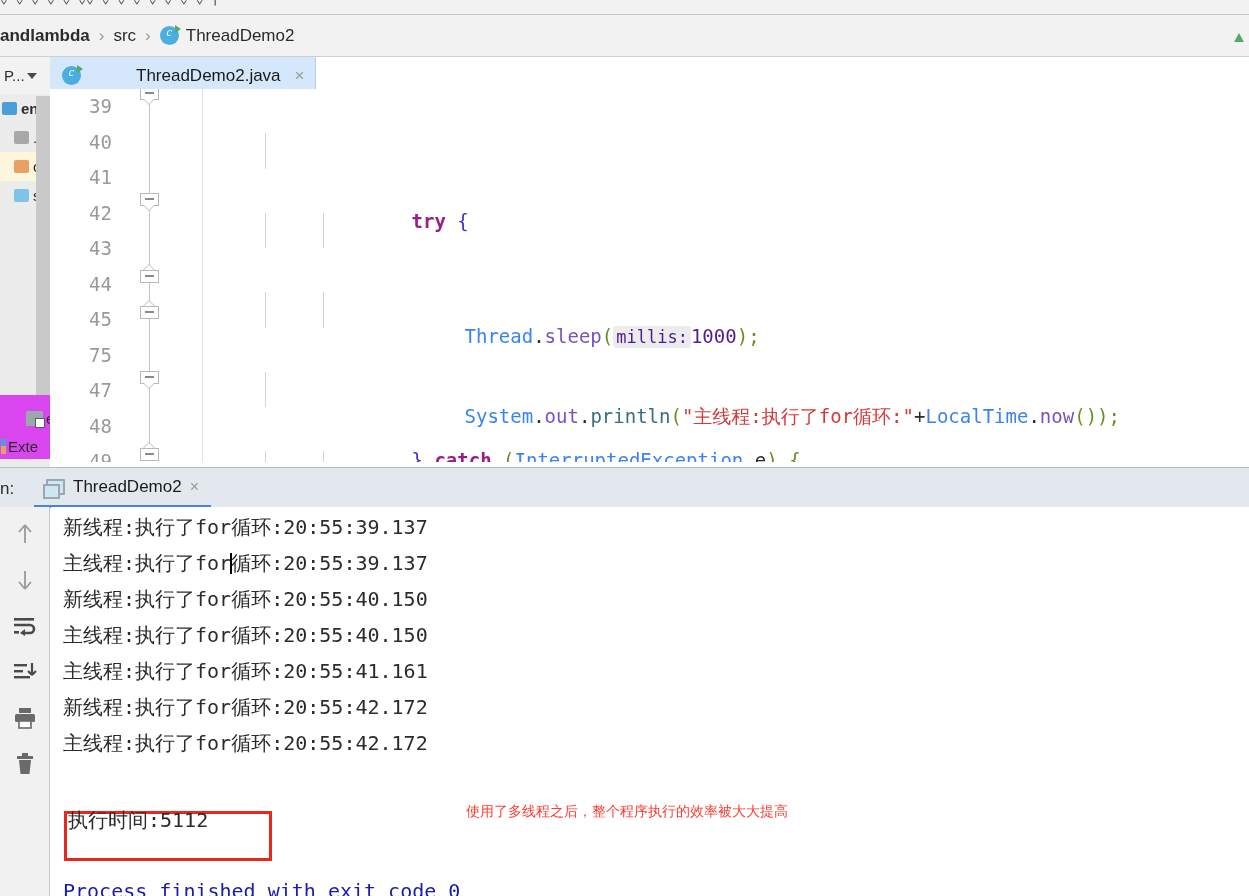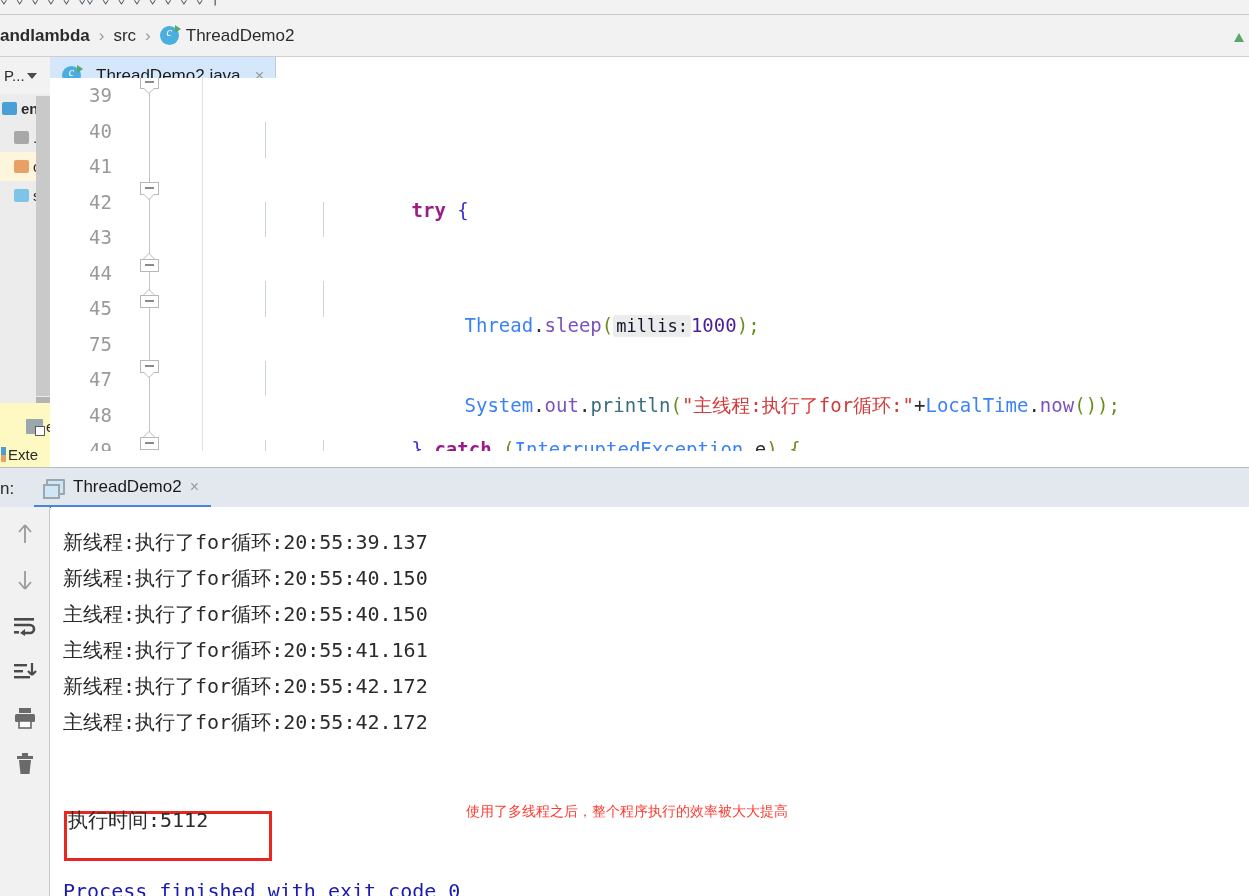--- a/index.html
+++ b/index.html
@@ -67,21 +67,21 @@
   .ptool .caret {
     width: 0; height: 0; margin-left: 2px;
     border-left: 5px solid transparent; border-right: 5px solid transparent;
     border-top: 6px solid #4a4a4a;
   }
   .tab-active {
     position: absolute; left: 50px; top: 0; height: 37px;
     background: #d4e7fb; border-right: 1px solid #b8cde0;
     display: flex; align-items: center; padding: 0 10px 0 12px; gap: 8px;
   }
-  .tab-label { font-size: 17px; color: #1a1a1a; white-space: nowrap; }
+  .tab-label { font-size: 17px; color: #1a1a1a; white-space: nowrap; margin-left: 40px; }
   .tab-close { font-size: 17px; color: #9a9a9a; margin-left: 6px; cursor: pointer; }
 
   
   .sidebar {
     position: absolute; left: 0; top: 94px; width: 50px; height: 373px;
     background: #ececec; overflow: hidden;
   }
   .tree-row {
     position: relative; height: 29px; display: flex; align-items: center;
     font-size: 15px; color: #2b2b2b; white-space: nowrap; overflow: hidden;
@@ -99,22 +99,22 @@
   .ic-folder-blue { background: #7ec4e8; margin-left: 14px; }
   .sb-scroll {
     position: absolute; left: 36px; top: 2px; width: 14px; height: 300px;
     background: #c9c9c9;
   }
   .sb-scroll-lower {
     position: absolute; left: 36px; top: 303px; width: 14px; height: 18px;
     background: #b4b4b4;
   }
   .sidebar-bottom {
-    position: absolute; left: 0; bottom: 0; width: 50px; height: 64px;
-    background: #fef9c3;
+    position: absolute; left: 0; bottom: 8px; width: 50px; height: 64px;
+    background: #d946ef;
   }
   .sb-ext-row {
     position: absolute; left: 4px; bottom: 32px;
     display: flex; align-items: center; font-size: 15px; color: #2b2b2b;
   }
   .sb-ext-row2 {
     position: absolute; left: 0px; bottom: 4px;
     display: flex; align-items: center; font-size: 15px; color: #2b2b2b;
   }
   .ic-lib {
@@ -125,21 +125,21 @@
     content: ""; position: absolute; right: -2px; bottom: -2px;
     width: 8px; height: 8px; background: #ffffff; border: 1px solid #5a5a5a;
   }
   .ic-bar {
     width: 5px; height: 15px; margin-right: 2px; margin-left: 1px;
     background: linear-gradient(#4a9fd8 50%, #e8a064 50%);
   }
 
   
   .editor {
-    position: absolute; left: 50px; top: 78px; width: 1200px; height: 373px;
+    position: absolute; left: 50px; top: 89px; width: 1200px; height: 373px;
     background: #ffffff; overflow: hidden;
   }
   .gutter {
     position: absolute; left: 0; top: 0; width: 165px; height: 373px;
     background: #ffffff;
   }
   .linenos {
     position: absolute; left: 0; top: 0; width: 62px;
     text-align: right; padding-top: 0;
   }
@@ -198,21 +198,21 @@
   .kw { color: #9b1e87; font-weight: bold; }
   .cls { color: #3b82f6; }
   .mth { color: #3a6e7e; }
   .fld { color: #7a52c0; }
   .num { color: #4c1d95; }
   .str { color: #d33a3a; }
   .pun { color: #2b2b2b; }
   .brk1 { color: #3b2ed0; }
   .brk2 { color: #6a8f1e; }
   .hint {
-    background: #ececec; color: #0f172a; border-radius: 3px;
+    background: #ececec; color: #4c1d95; border-radius: 3px;
     padding: 1px 3px; font-size: 17px;
   }
 
   
   .run-panel {
     position: absolute; left: 0; top: 467px; width: 1249px; height: 429px;
     background: #ffffff;
   }
   .run-header {
     position: absolute; left: 0; top: 0; width: 1249px; height: 40px;
@@ -243,21 +243,21 @@
     display: flex; flex-direction: column; align-items: center;
     padding-top: 10px; gap: 12px;
   }
   .tbtn {
     width: 34px; height: 34px; display: flex; align-items: center;
     justify-content: center; cursor: pointer;
   }
 
   .console-out {
     position: absolute; left: 51px; top: 40px; right: 0; bottom: 0;
-    background: #ffffff; padding: 17px 0 0 12px; overflow: hidden;
+    background: #ffffff; padding: 2px 0 0 12px; overflow: hidden;
   }
   .oline {
     font-family: "DejaVu Sans Mono", monospace; font-size: 20px;
     color: #2b2b2b; height: 36px; line-height: 36px; white-space: pre;
   }
   .caret-bar {
     display: inline-block; width: 2px; height: 21px; background: #000000;
     vertical-align: -4px; margin: 0 -1px;
   }
   .redbox {
@@ -473,20 +473,21 @@
         <svg width="24" height="24" viewBox="0 0 24 24">
           <rect x="4" y="4" width="16" height="3" fill="#6a6a6a"></rect>
           <rect x="9" y="1" width="6" height="3" fill="#6a6a6a"></rect>
           <path d="M6 8 L18 8 L16.5 22 L7.5 22 Z" fill="#6a6a6a"></path>
         </svg>
       </div>
     </div>
 
     <div class="console-out">
       <div class="oline">新线程:执行了for循环:20:55:39.137</div>
+      <div class="oline"><span>主线程:执行了for</span><span class="caret-bar"></span><span>循环:20:55:39.137</span></div>
       <div class="oline">新线程:执行了for循环:20:55:40.150</div>
       <div class="oline">主线程:执行了for循环:20:55:40.150</div>
       <div class="oline">主线程:执行了for循环:20:55:41.161</div>
       <div class="oline">新线程:执行了for循环:20:55:42.172</div>
       <div class="oline">主线程:执行了for循环:20:55:42.172</div>
     </div>
   </div>
 
   <div class="redbox"></div>
   <div class="redbox-text">执行时间:5112</div>

